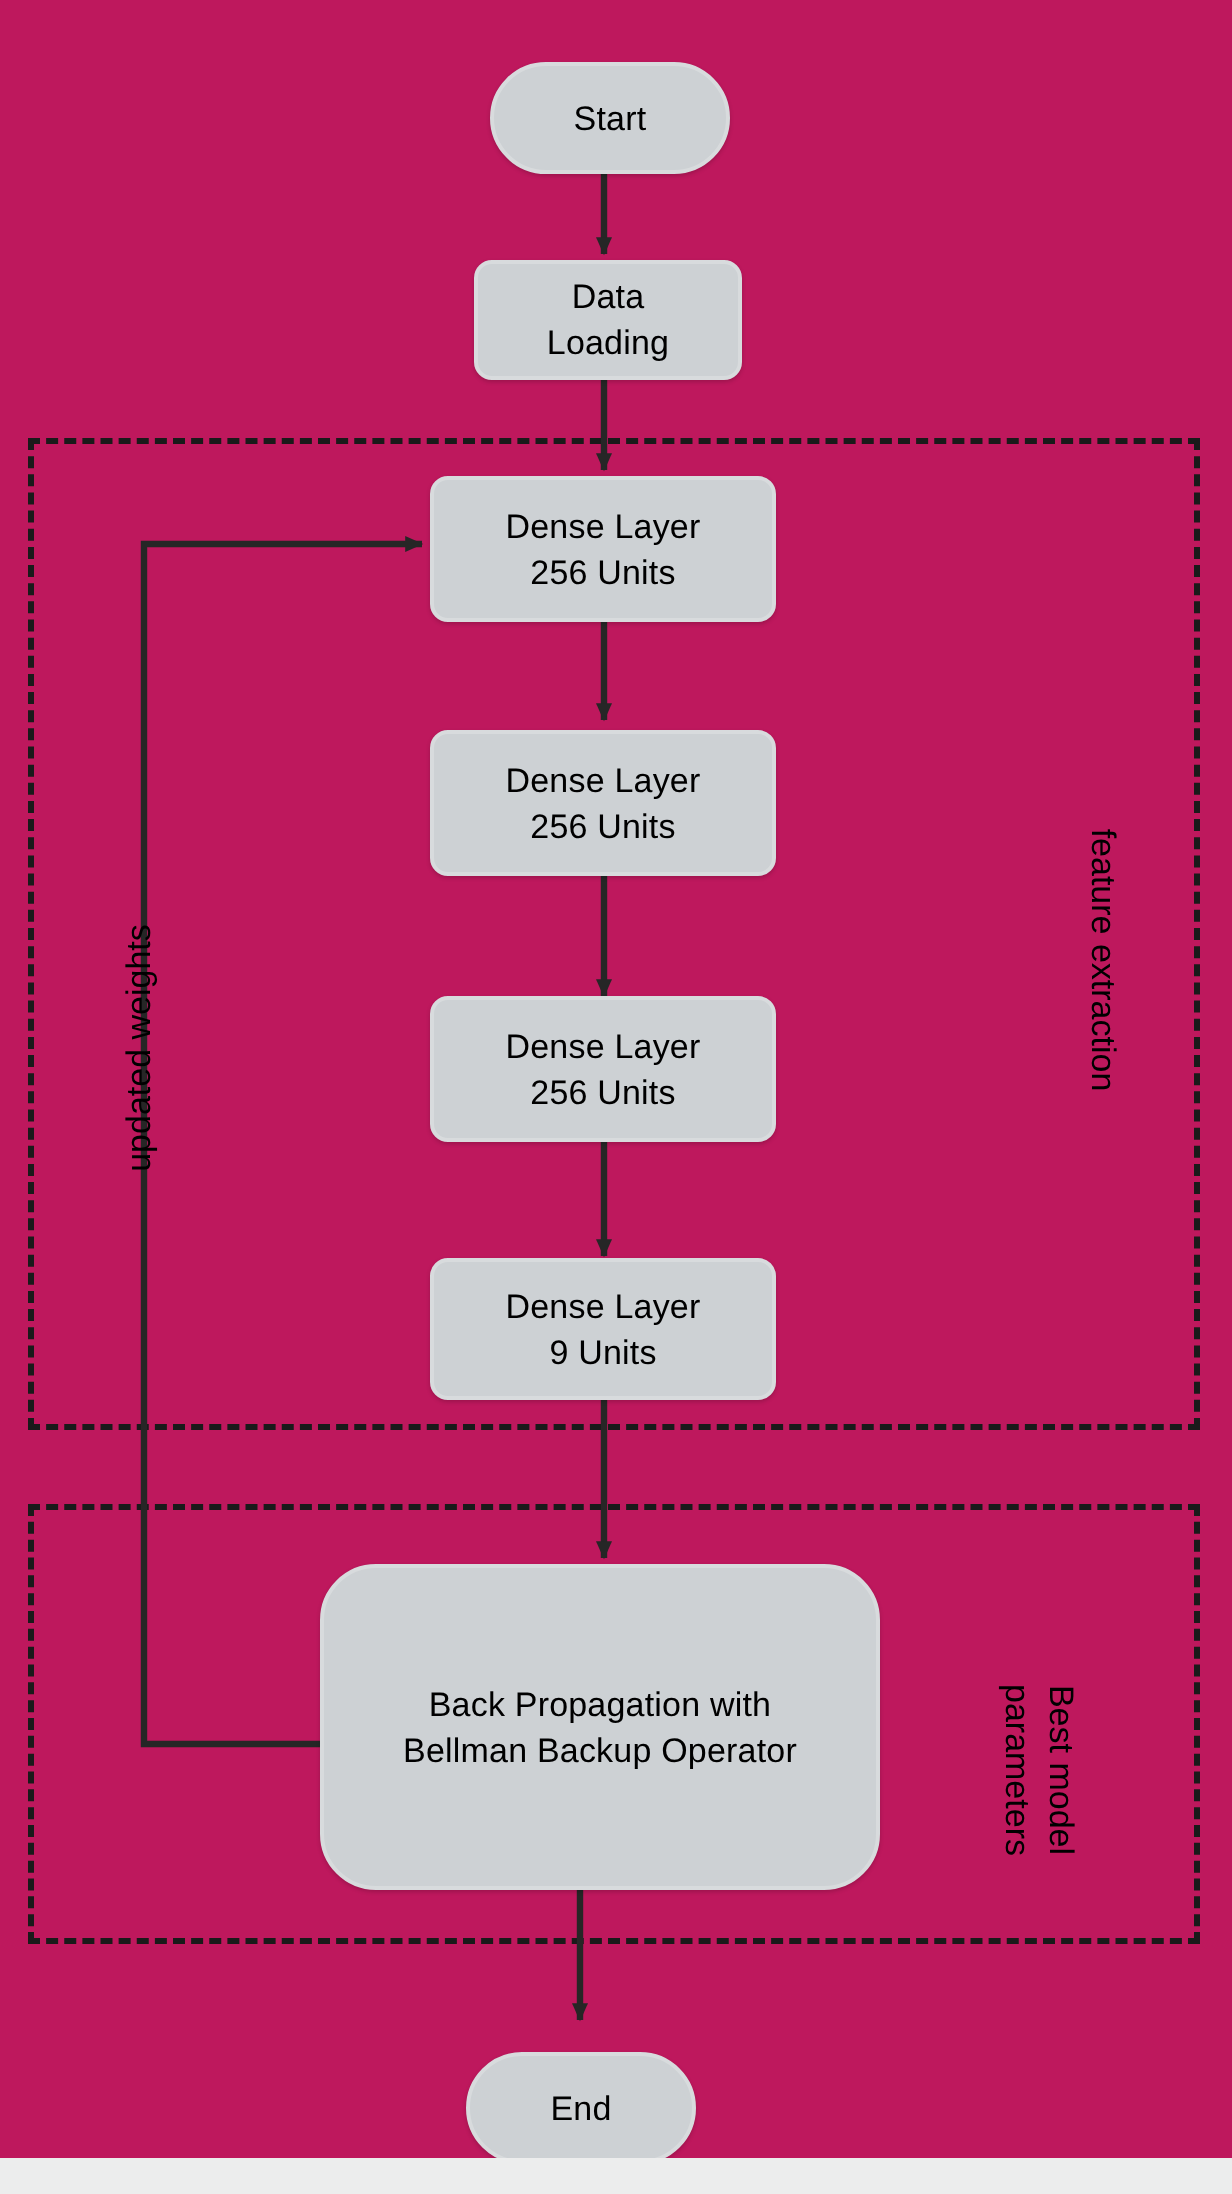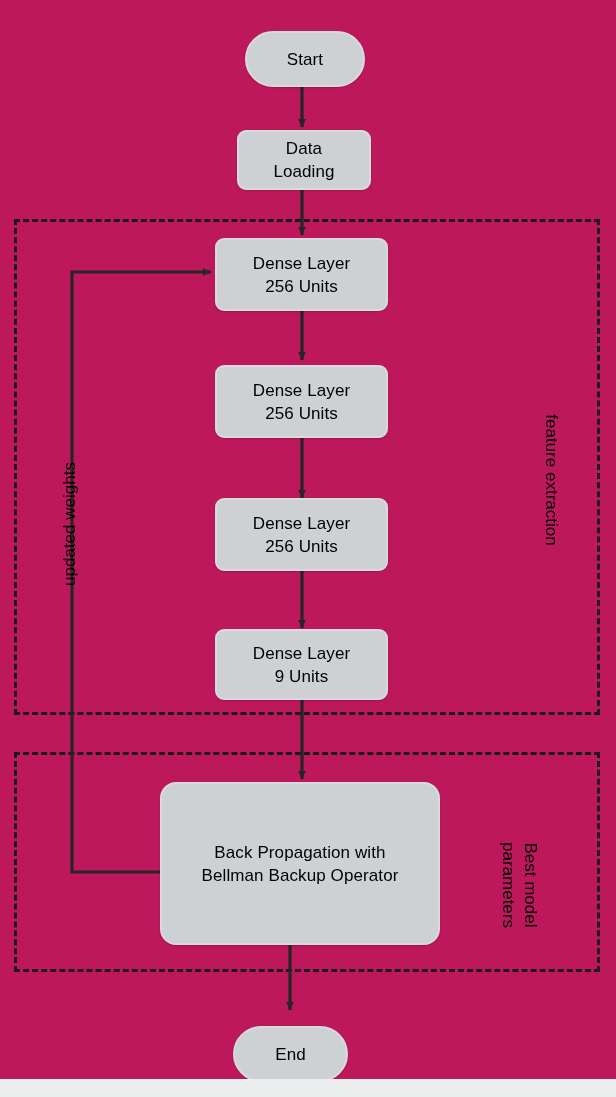--- a/index.html
+++ b/index.html
@@ -42,21 +42,21 @@
     line-height: 23px;
     letter-spacing: 0.1px;
   }
   .node.terminal {
     border-radius: 30px;
   }
   .node.process {
     border-radius: 9px;
   }
   .node.bigprocess {
-    border-radius: 16px;
+    border-radius: 28px;
   }
   .node .lbl {
     white-space: pre-line;
   }
 
   
   .group {
     position: absolute;
     box-sizing: border-box;
     border: 3px dashed #1a1a1a;

